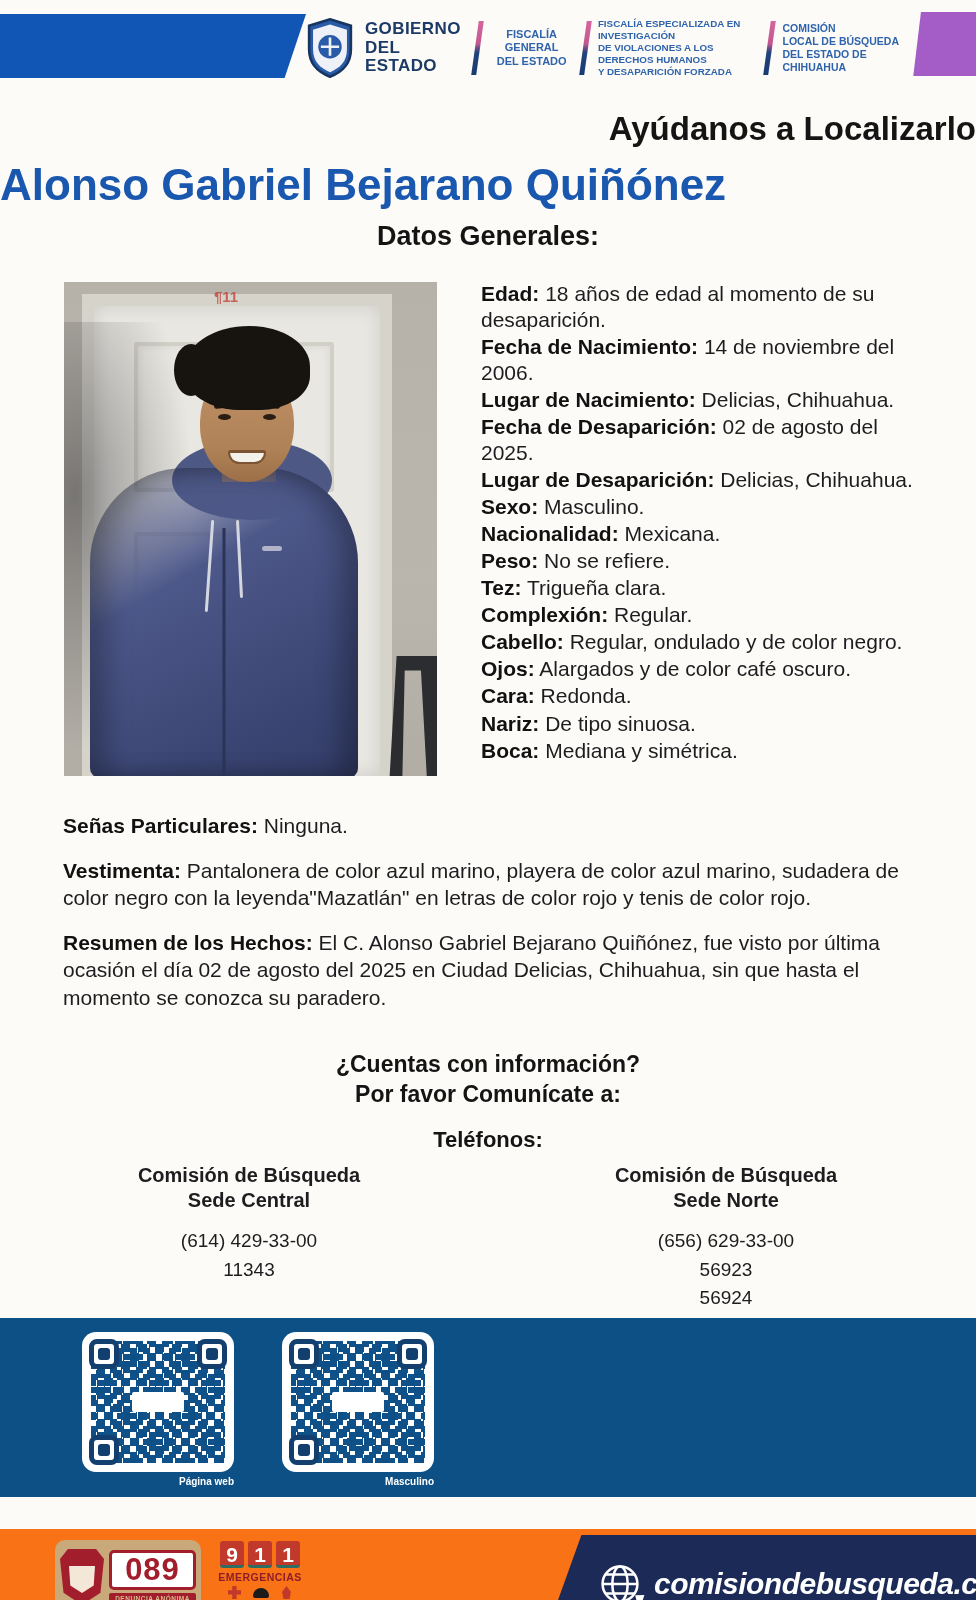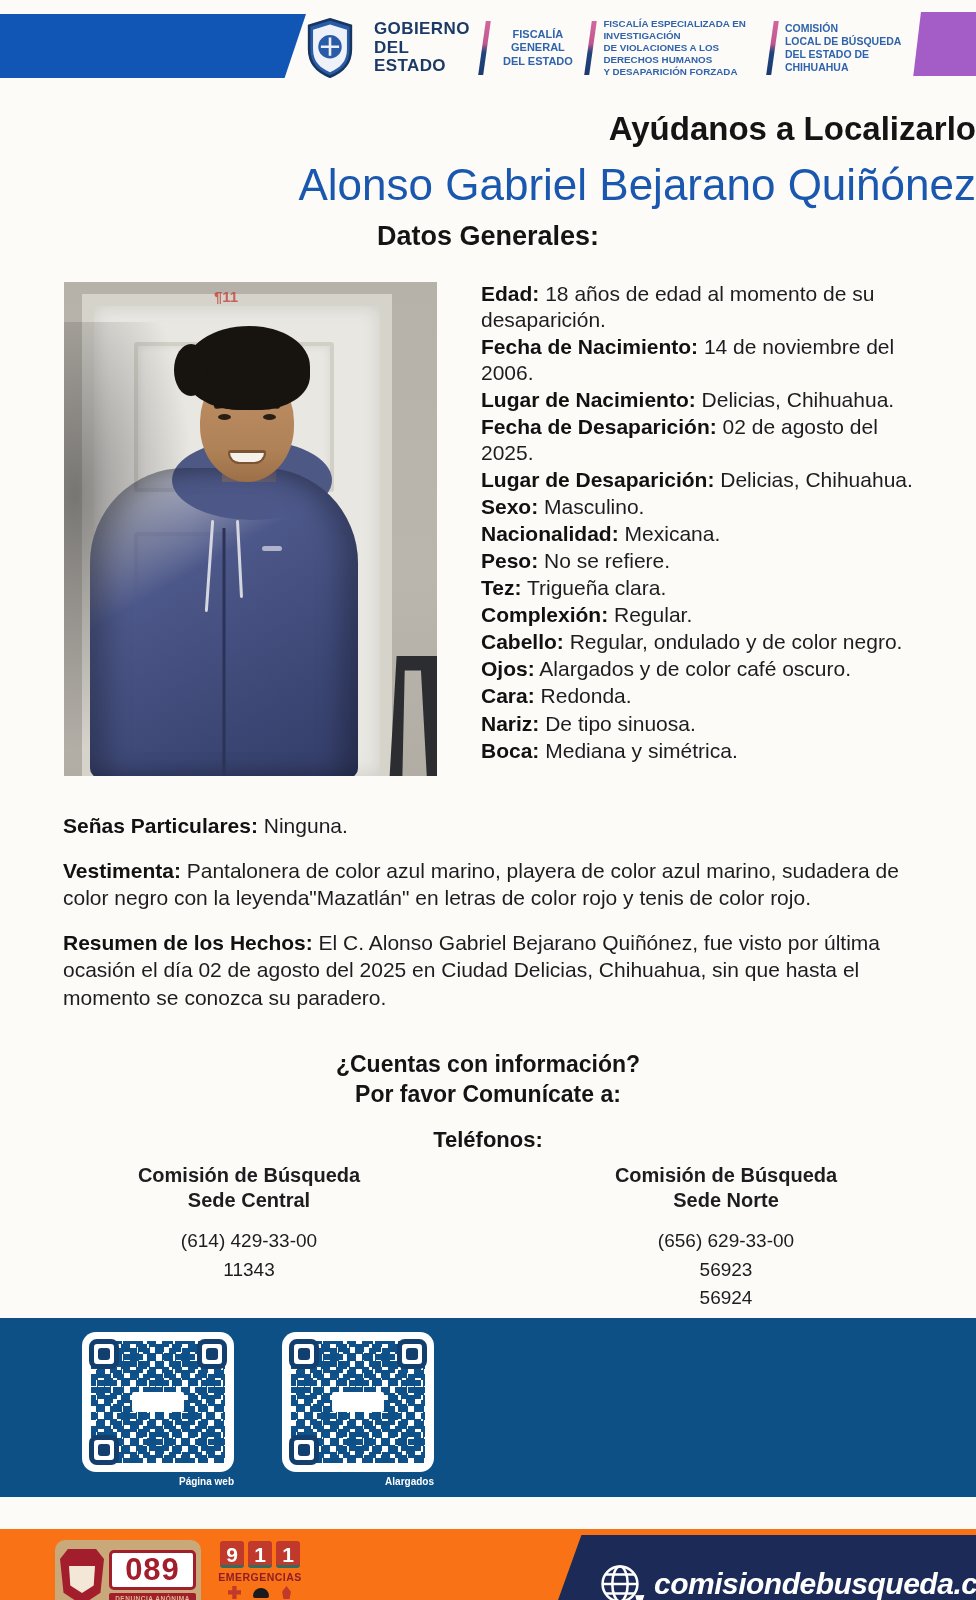--- a/index.html
+++ b/index.html
@@ -8,33 +8,33 @@
 
   
   .hdr-blue-bar { position:absolute; left:0; top:14px; width:306px; height:64px;
     background:#1156b4; clip-path:polygon(0 0,100% 0,93% 100%,0 100%); }
   .hdr-purple-bar { position:absolute; right:0; top:12px; width:64px; height:64px;
     background:#a45cc7; clip-path:polygon(14% 0,100% 0,100% 100%,2% 100%); }
   .logo-row { position:absolute; left:303px; top:15px; width:605px; height:66px;
     display:flex; align-items:center; }
   .shield-logo { width:54px; height:60px; flex:0 0 auto; }
   .agency-main { font-weight:bold; font-size:17px; line-height:1.08; color:#1c3a66;
-    white-space:pre-line; letter-spacing:.4px; margin-left:17px; }
+    white-space:pre-line; letter-spacing:.4px; margin-left:8px; }
   .sep { width:5px; height:54px; margin:0 10px; transform:skewX(-8deg);
     background:linear-gradient(180deg,#d4669f 0%,#c2578f 42%,#22437d 58%,#1b3a72 100%); flex:0 0 auto; }
   .agency { font-weight:bold; color:#2f63ab; white-space:pre-line; line-height:1.22; }
   .agency.a1 { font-size:11px; width:92px;text-align:center; }
   .agency.a2 { font-size:9.8px; width:178px; }
   .agency.a3 { font-size:10.5px; width:140px; }
 
   
   .t-help { position:absolute; top:110px; left:0; width:100%; text-align:right;
     font-size:33px; font-weight:bold; color:#141414; }
-  .t-name { position:absolute; top:160px; left:0; width:100%; text-align:right;
-    font-size:44px; font-weight:normal; color:#1a57ae; }
+  .t-name { position:absolute; top:160px; left:0; width:100%; text-align:left;
+    font-size:44px; font-weight:bold; color:#1a57ae; }
   .t-datos { position:absolute; top:221px; left:0; width:100%; text-align:center;
     font-size:27px; font-weight:bold; color:#141414; }
 
   
   .photo { position:absolute; left:64px; top:282px; width:373px; height:494px;
     background:linear-gradient(180deg,#b6b2a9 0%,#bab6ae 60%,#b1ada5 100%); overflow:hidden; }
   .ph-wall-shadow { position:absolute; left:-40px; top:40px; width:170px; height:430px;
     background:radial-gradient(ellipse at 30% 40%, rgba(40,40,45,.45), rgba(40,40,45,0) 70%); }
   .ph-doorframe { position:absolute; left:18px; top:12px; width:310px; height:482px; background:#d6d3cb; }
   .ph-door { position:absolute; left:30px; top:24px; width:286px; height:470px; background:#e9e7e1;
@@ -265,21 +265,21 @@
     </div>
     <div class="qr-label l1">Página web</div>
     <div class="qr-box q2">
       <div class="qr-inner">
         <div class="qr-f tl"></div>
           <div class="qr-f tr"></div>
           <div class="qr-f bl"></div>
         <div class="qr-center"></div>
       </div>
     </div>
-    <div class="qr-label l2">Alargados</div>
+    <div class="qr-label l2">Masculino</div>
 
   </div>
 
   <div class="bottom">
     <div class="strip-blue"></div>
     <div class="strip-purple"></div>
 
     <div class="badge089">
       <div class="shield089"></div>
       <div class="b089-right">

